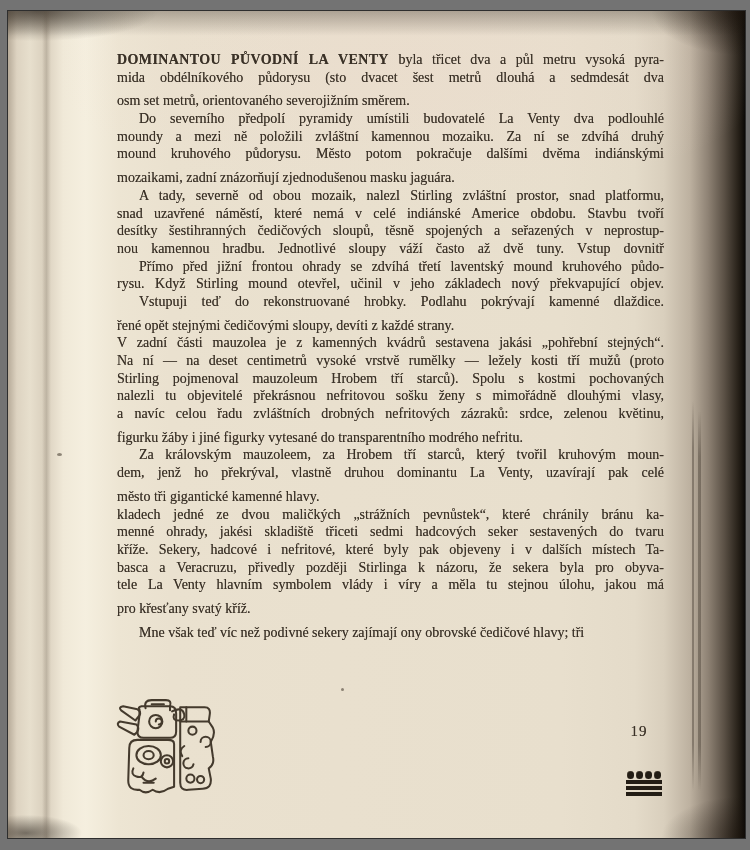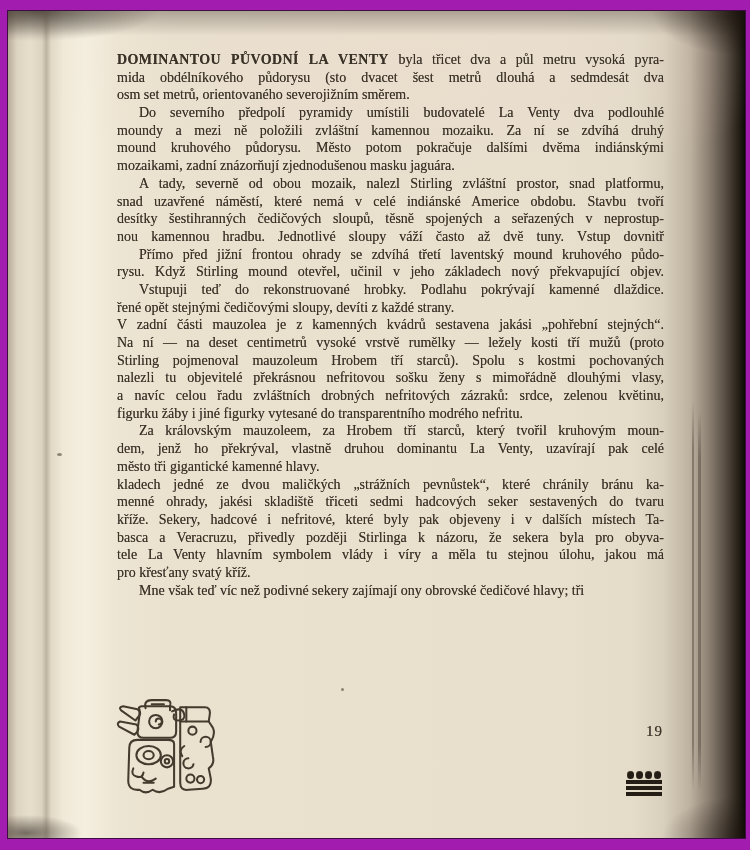--- a/index.html
+++ b/index.html
@@ -5,21 +5,21 @@
   html, body {
     margin: 0; padding: 0;
     width: 750px; height: 850px;
     overflow: hidden;
     background: #050505;
     font-family: "Liberation Serif", "DejaVu Serif", serif;
   }
   .scan-frame {
     position: absolute; left: 0; top: 0;
     width: 750px; height: 850px;
-    background: #a21caf;
+    background: #737373;
   }
   .page {
     position: absolute; left: 8px; top: 11px;
     width: 737px; height: 827px;
     background:
       
       radial-gradient(170px 42px at 28px 0px, rgba(28,20,13,0.55), rgba(28,20,13,0) 72%),
       
       linear-gradient(180deg, rgba(30,22,14,0.30), rgba(30,22,14,0) 3%),
       
@@ -55,29 +55,29 @@
     font-size: 14px; line-height: 17.7px;
     color: #3a3127;
     text-shadow: 0 0 0.5px rgba(58,49,39,0.65);
   }
   .tline {
     text-align: justify;
     text-align-last: justify;
     height: 17.7px;
     white-space: normal;
   }
-  .tline.last { text-align-last: left; }
+  .tline.last { text-align-last: left; margin-top: 6px; }
   .tline.indent { text-indent: 22px; }
   .lead {
     font-weight: bold;
     letter-spacing: 0.4px;
   }
   .page-number {
     position: absolute; left: 607px; top: 712px; width: 48px;
-    text-align: right;
+    text-align: center;
     font-size: 15px; color: #3a3127;
     letter-spacing: 1px;
     text-shadow: 0 0 0.5px rgba(58,49,39,0.65);
   }
   .maya-numeral {
     position: absolute; left: 617px; top: 760px; width: 38px;
     display: flex; flex-direction: column; align-items: center;
   }
   .maya-dots { display: flex; gap: 1.5px; margin-bottom: 1.5px; }
   .mdot {

